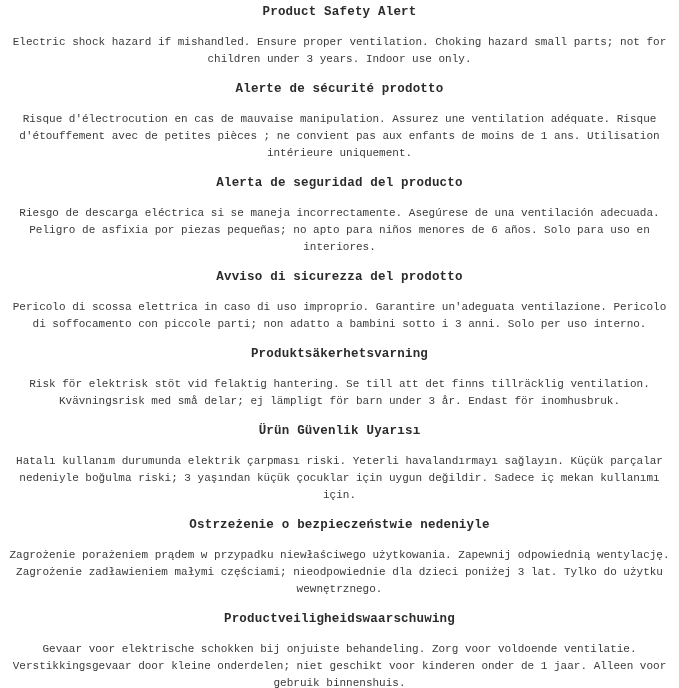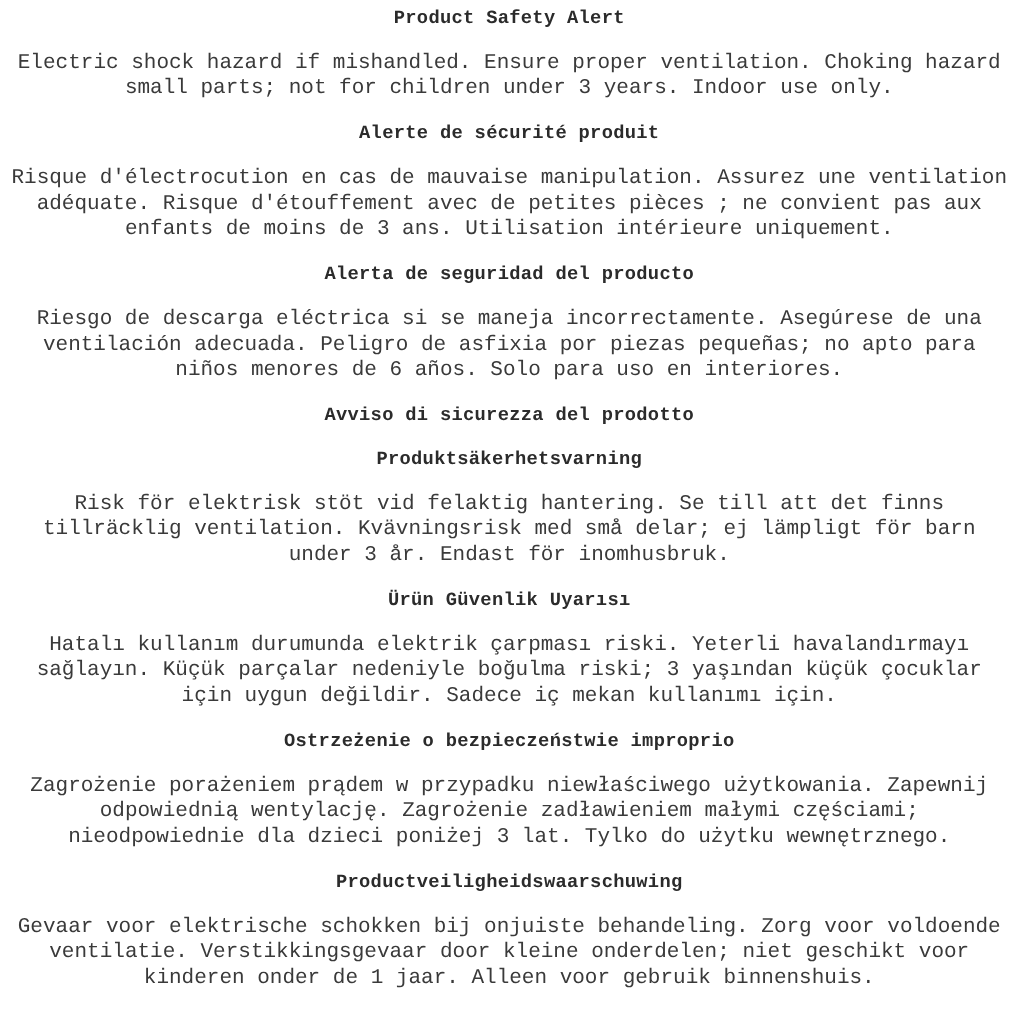--- a/index.html
+++ b/index.html
@@ -17,66 +17,67 @@
   }
   .section-heading {
     font-size: 12.5px;
     line-height: 15px;
     font-weight: 700;
     letter-spacing: 0.2px;
     margin: 0 0 14px 0;
     color: #2b2b2b;
   }
   .section-body {
-    font-size: 14px;
+    font-size: 11px;
     line-height: 17px;
     font-weight: 400;
     margin: 0 auto 14px auto;
     padding: 0 5px;
     max-width: 669px;
     color: #3a3a3a;
   }
 </style>
 </head>
 <body>
 
 <div class="document">
 
   <section>
     <h2 class="section-heading">Product Safety Alert</h2>
     <p class="section-body">Electric shock hazard if mishandled. Ensure proper ventilation. Choking hazard small parts; not for children under 3 years. Indoor use only.</p>
   </section>
 
 
   <section>
-    <h2 class="section-heading">Alerte de sécurité produit</h2>
-    <p class="section-body">Risque d'électrocution en cas de mauvaise manipulation. Assurez une ventilation adéquate. Risque d'étouffement avec de petites pièces ; ne convient pas aux enfants de moins de 3 ans. Utilisation intérieure uniquement.</p>
+    <h2 class="section-heading">Alerte de sécurité prodotto</h2>
+    <p class="section-body">Risque d'électrocution en cas de mauvaise manipulation. Assurez une ventilation adéquate. Risque d'étouffement avec de petites pièces ; ne convient pas aux enfants de moins de 1 ans. Utilisation intérieure uniquement.</p>
   </section>
 
   <section>
     <h2 class="section-heading">Alerta de seguridad del producto</h2>
     <p class="section-body">Riesgo de descarga eléctrica si se maneja incorrectamente. Asegúrese de una ventilación adecuada. Peligro de asfixia por piezas pequeñas; no apto para niños menores de 6 años. Solo para uso en interiores.</p>
   </section>
 
   <section>
     <h2 class="section-heading">Avviso di sicurezza del prodotto</h2>
+    <p class="section-body">Pericolo di scossa elettrica in caso di uso improprio. Garantire un'adeguata ventilazione. Pericolo di soffocamento con piccole parti; non adatto a bambini sotto i 3 anni. Solo per uso interno.</p>
   </section>
 
   <section>
     <h2 class="section-heading">Produktsäkerhetsvarning</h2>
     <p class="section-body">Risk för elektrisk stöt vid felaktig hantering. Se till att det finns tillräcklig ventilation. Kvävningsrisk med små delar; ej lämpligt för barn under 3 år. Endast för inomhusbruk.</p>
   </section>
 
   <section>
     <h2 class="section-heading">Ürün Güvenlik Uyarısı</h2>
     <p class="section-body">Hatalı kullanım durumunda elektrik çarpması riski. Yeterli havalandırmayı sağlayın. Küçük parçalar nedeniyle boğulma riski; 3 yaşından küçük çocuklar için uygun değildir. Sadece iç mekan kullanımı için.</p>
   </section>
 
   <section>
-    <h2 class="section-heading">Ostrzeżenie o bezpieczeństwie improprio</h2>
+    <h2 class="section-heading">Ostrzeżenie o bezpieczeństwie nedeniyle</h2>
     <p class="section-body">Zagrożenie porażeniem prądem w przypadku niewłaściwego użytkowania. Zapewnij odpowiednią wentylację. Zagrożenie zadławieniem małymi częściami; nieodpowiednie dla dzieci poniżej 3 lat. Tylko do użytku wewnętrznego.</p>
   </section>
 
   <section>
     <h2 class="section-heading">Productveiligheidswaarschuwing</h2>
     <p class="section-body">Gevaar voor elektrische schokken bij onjuiste behandeling. Zorg voor voldoende ventilatie. Verstikkingsgevaar door kleine onderdelen; niet geschikt voor kinderen onder de 1 jaar. Alleen voor gebruik binnenshuis.</p>
   </section>
 
 </div>
 

